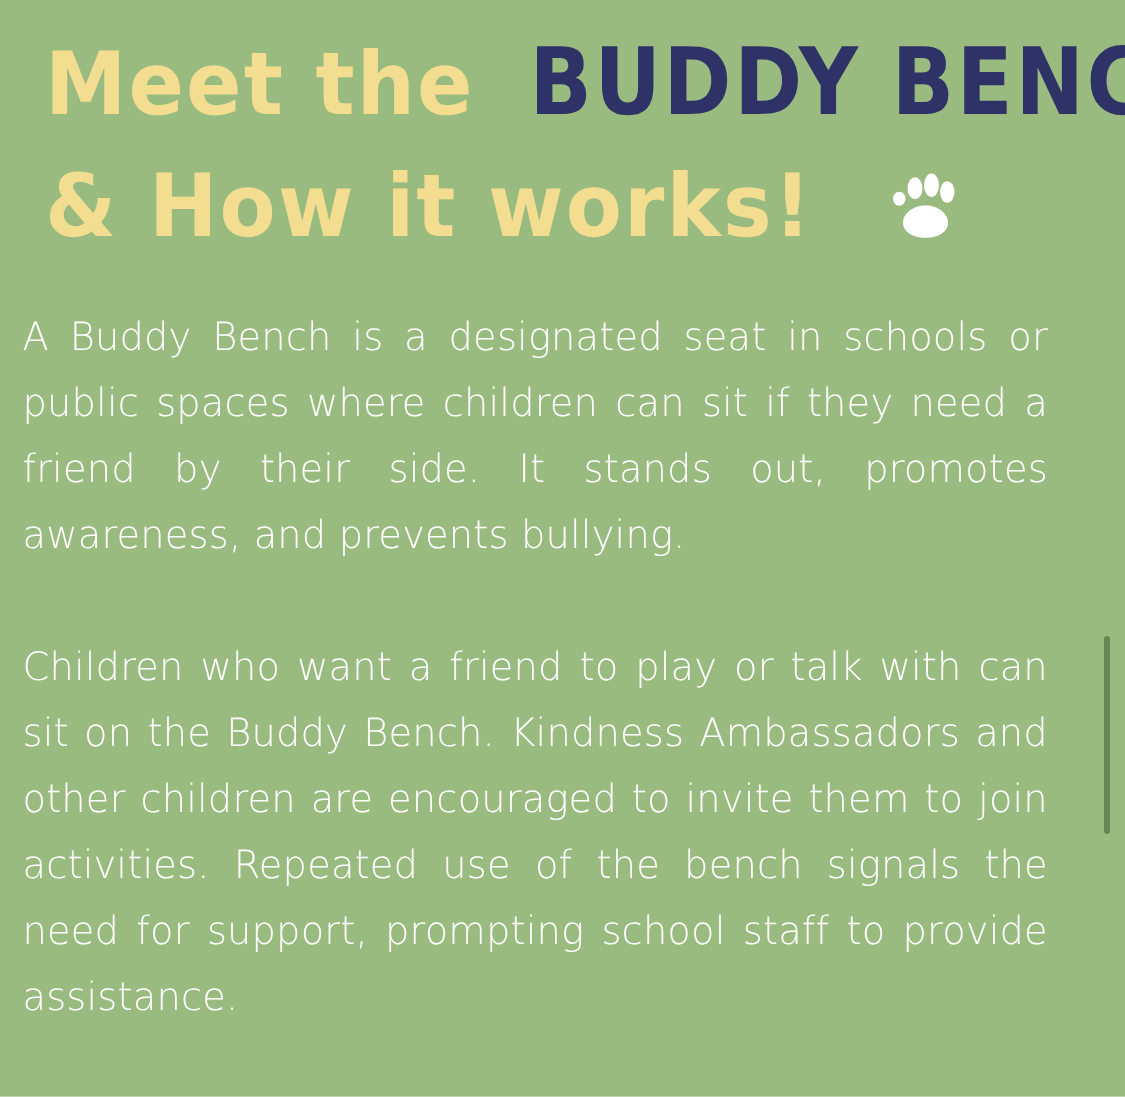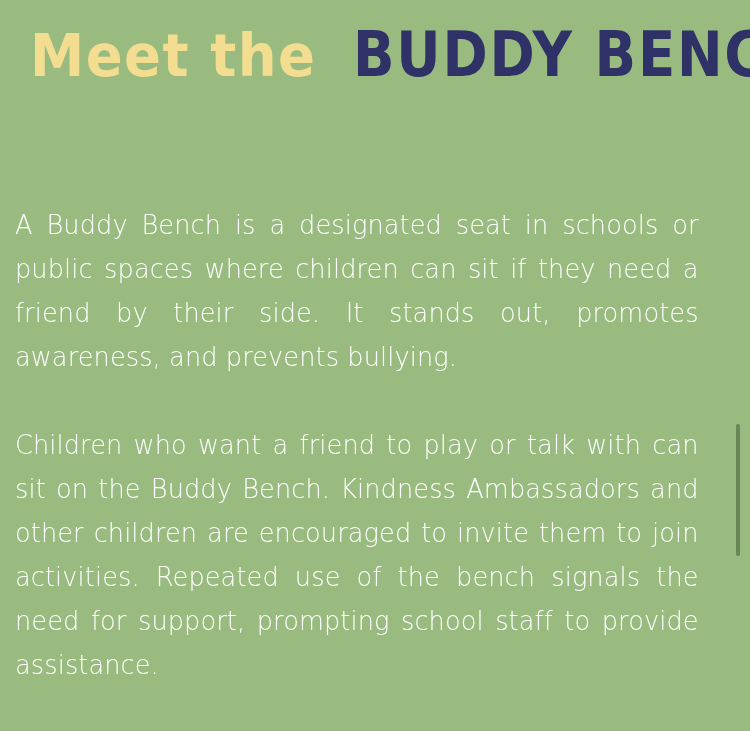--- a/index.html
+++ b/index.html
@@ -126,20 +126,38 @@
 
 <div id="page">
 
   <div class="heading-block">
 
     <div class="heading-line">
       <span class="h-word">Meet the</span>
       <span class="h-word navy">BUDDY BENCH</span>
     </div>
 
+    <div class="heading-line">
+      <span class="h-word accent2">&amp; How it works!</span>
+      <span class="paw-icon">
+        <svg viewBox="0 0 44 50" width="44" height="50" aria-hidden="true">
+
+          <ellipse cx="4.5" cy="23.5" rx="4.2" ry="4.6" fill="#FFFFFF"></ellipse>
+          <ellipse cx="15" cy="16.5" rx="5.0" ry="7.4" fill="#FFFFFF"></ellipse>
+          <ellipse cx="26" cy="14.5" rx="5.0" ry="7.8" fill="#FFFFFF"></ellipse>
+          <ellipse cx="36.5" cy="19" rx="4.8" ry="7.2" fill="#FFFFFF"></ellipse>
+
+          <path d="M22 28
+                   C30 28 37 33 37 39.5
+                   C37 45.5 30.5 49.5 22 49.5
+                   C13.5 49.5 7 45.5 7 39.5
+                   C7 33 14 28 22 28 Z" fill="#FFFFFF"></path>
+        </svg>
+      </span>
+    </div>
 
   </div>
 
   <div class="body-copy">
     <p class="para">A Buddy Bench is a designated seat in schools or public spaces where children can sit if they need a friend by their side. It stands out, promotes awareness, and prevents bullying.</p>
     <p class="para">Children who want a friend to play or talk with can sit on the Buddy Bench. Kindness Ambassadors and other children are encouraged to invite them to join activities. Repeated use of the bench signals the need for support, prompting school staff to provide assistance.</p>
   </div>
 
   <div class="scrollbar-track">
     <div class="scrollbar-thumb"></div>

